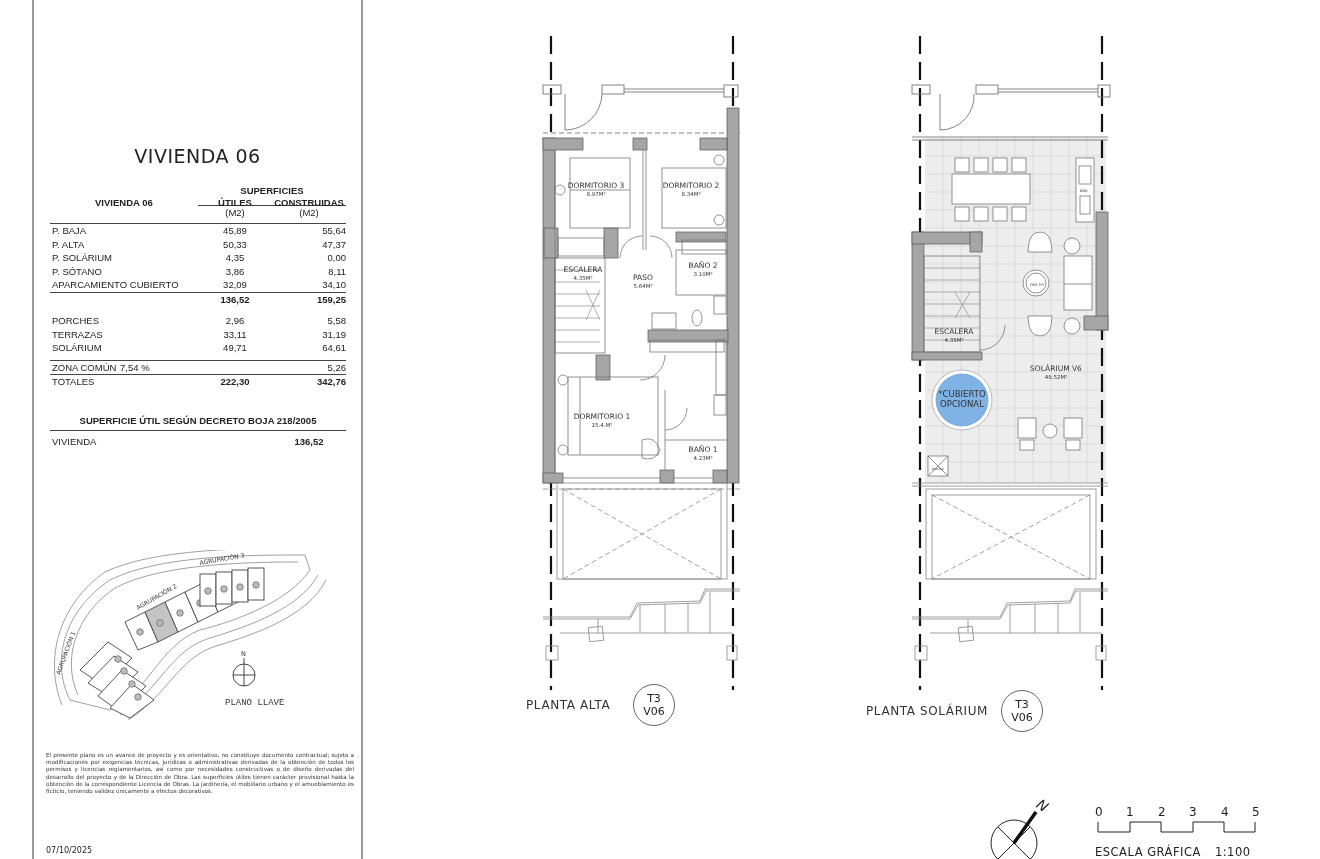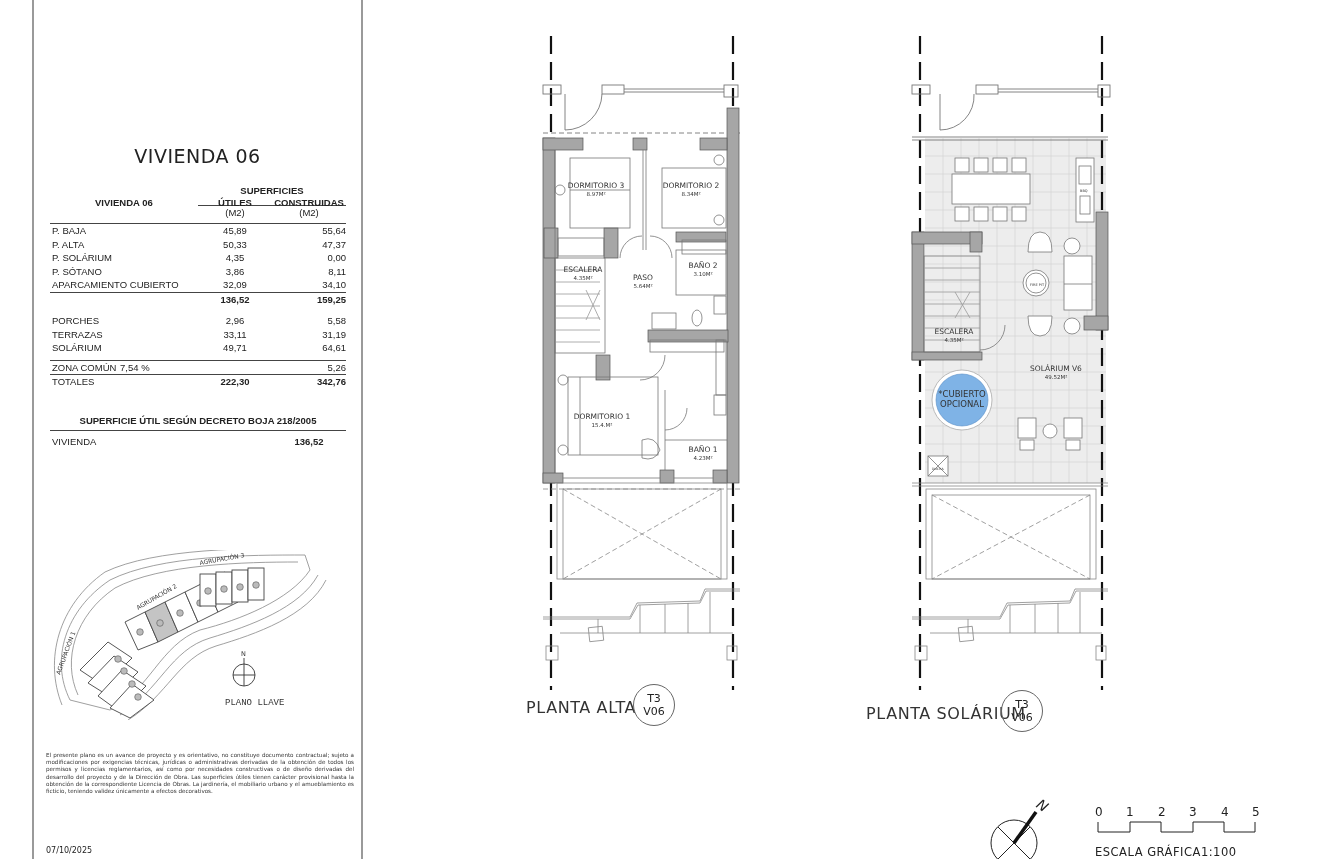--- a/index.html
+++ b/index.html
@@ -37,32 +37,32 @@
 
   .keymap { position: absolute; left: 50px; top: 550px; width: 290px; height: 170px; }
   .keymap-label { position: absolute; left: 225px; top: 698px; font-family: Liberation Mono, monospace; font-size: 9px; color: #333; }
 
   .disclaimer { position: absolute; left: 12px; top: 752px; width: 308px; font-family: "DejaVu Sans", sans-serif;
                 font-size: 5.6px; line-height: 7.2px; text-align: justify; color: #333; }
   .date { position: absolute; left: 12px; top: 846px; font-family: "DejaVu Sans", sans-serif; font-size: 8px; color: #222; }
 
   
   .plan { position: absolute; }
-  .plan-title { position: absolute; font-family: "DejaVu Sans", sans-serif; font-size: 16px; letter-spacing: 0.6px; color: #333; }
+  .plan-title { position: absolute; font-family: "DejaVu Sans", sans-serif; font-size: 12px; letter-spacing: 0.6px; color: #333; }
   .plan-badge { position: absolute; width: 42px; height: 42px; border: 1px solid #666; border-radius: 50%;
                 font-family: "DejaVu Sans", sans-serif; font-size: 11px; line-height: 13px; text-align: center;
                 padding-top: 7px; color: #222; }
   .room-label { position: absolute; font-family: "DejaVu Sans", sans-serif; font-size: 7.5px; text-align: center; color: #333; line-height: 9px; }
   .room-label .area { display: block; font-size: 5.5px; }
   .jacuzzi-text { position: absolute; font-family: "DejaVu Sans", sans-serif; font-size: 8.5px; line-height: 10px; text-align: center; color: #333; }
 
   .scale { position: absolute; left: 1095px; top: 805px; }
   .scale-nums { position: absolute; font-family: "DejaVu Sans", sans-serif; font-size: 12px; color: #222; }
   .scale-label { position: absolute; left: 0; top: 40px; white-space: nowrap; font-family: "DejaVu Sans", sans-serif; font-size: 11.5px; letter-spacing: 0.5px; color: #222; }
-  .scale-label span + span { }
+  .scale-label span + span { margin-left: 14px; }
 </style>
 </head>
 <body>
 
 <div class="panel">
   <div class="page-title">VIVIENDA 06</div>
 
   <div class="sup-table">
     <div class="head">
       <span class="left-title">VIVIENDA 06</span>

